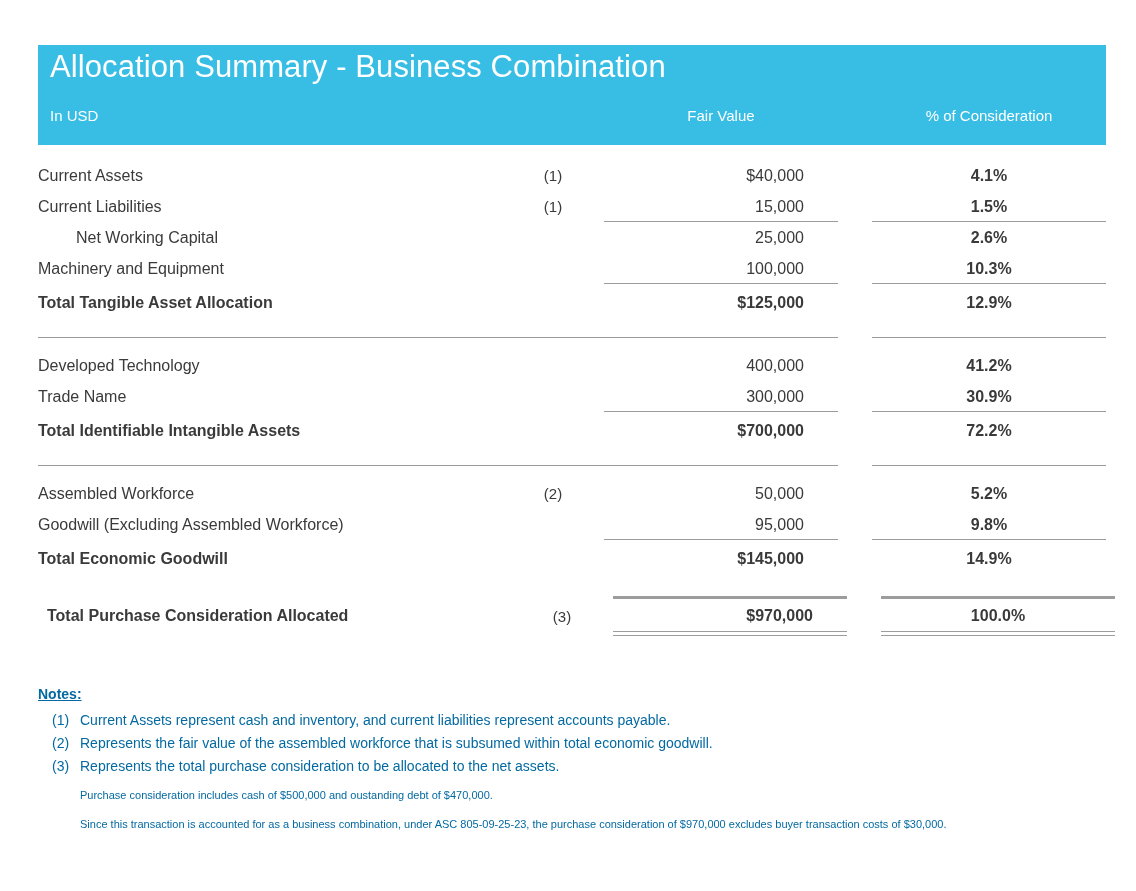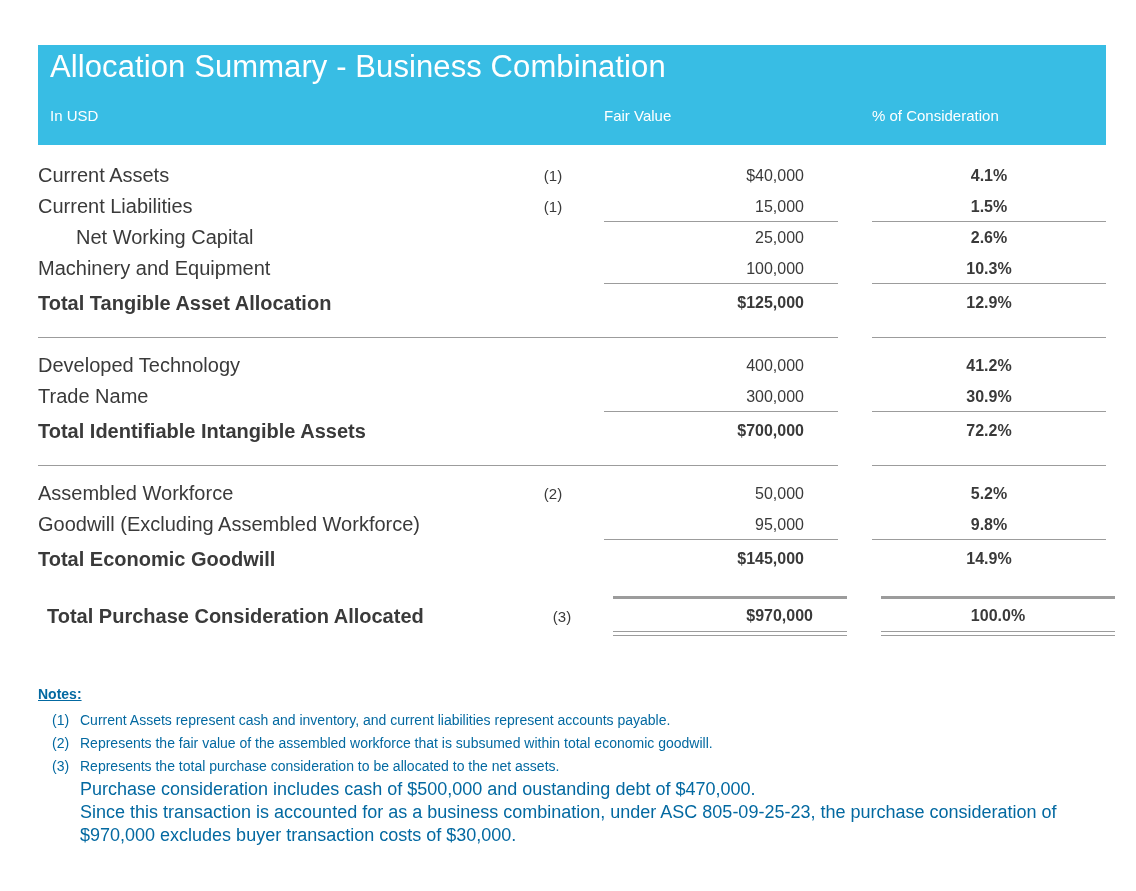--- a/index.html
+++ b/index.html
@@ -57,21 +57,21 @@
     top: 6px;
     font-size: 15px;
     color: #ffffff;
     white-space: nowrap;
   }
   .col-head {
     position: absolute;
     top: 6px;
     font-size: 15px;
     color: #ffffff;
-    text-align: left;
+    text-align: center;
     white-space: nowrap;
   }
   .col-head.fv   { left: 566px; width: 234px; }
   .col-head.pct  { left: 834px; width: 234px; }
 
   
   .table {
     position: absolute;
     left: 38px;
     top: 160px;
@@ -84,21 +84,21 @@
   }
   .row.tall { height: 38px; }
 
   .cell-label {
     position: absolute;
     left: 0;
     top: 0;
     height: 100%;
     display: flex;
     align-items: center;
-    font-size: 20px;
+    font-size: 16px;
     white-space: nowrap;
   }
   .cell-label.indent { left: 38px; }
 
   .cell-ref {
     position: absolute;
     left: 470px;
     width: 90px;
     top: 0;
     height: 100%;
@@ -160,23 +160,24 @@
     font-size: 14px;
     line-height: 23px;
     margin-left: 14px;
   }
   .note-marker {
     width: 28px;
     flex: 0 0 28px;
   }
   .note-text { flex: 1 1 auto; }
   .note-cont {
-    font-size: 18px;
+    font-size: 11px;
     line-height: 23px;
     margin-left: 42px;
+    margin-top: 6px;
   }
 </style>
 </head>
 <body>
 
 <div class="sheet">
 
   <div class="header-band">
     <div class="title">Allocation Summary - Business Combination</div>
     <div class="subhead-row">

